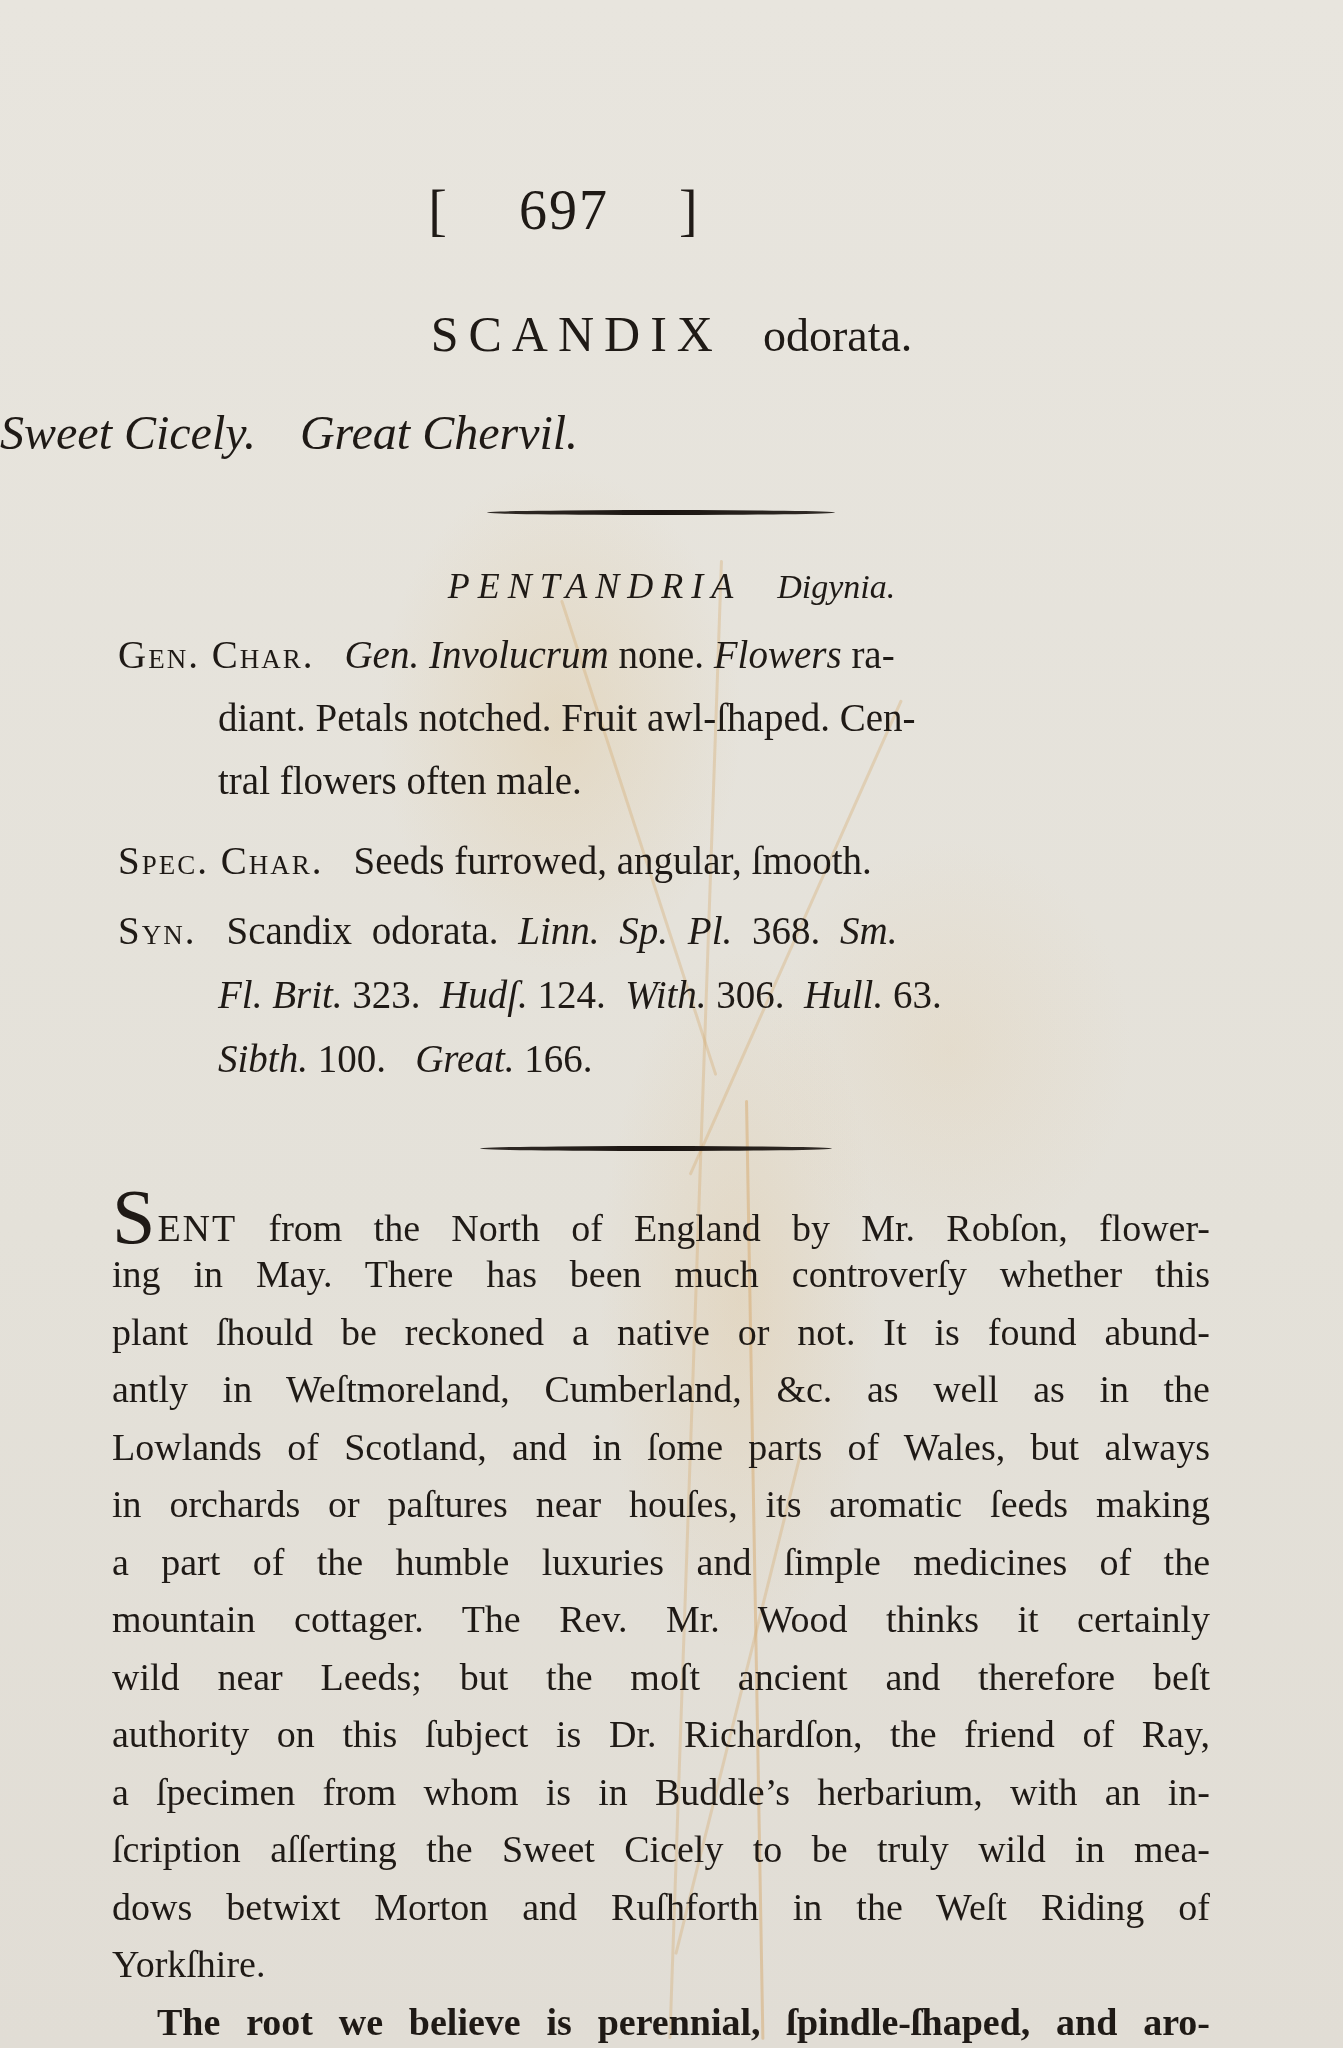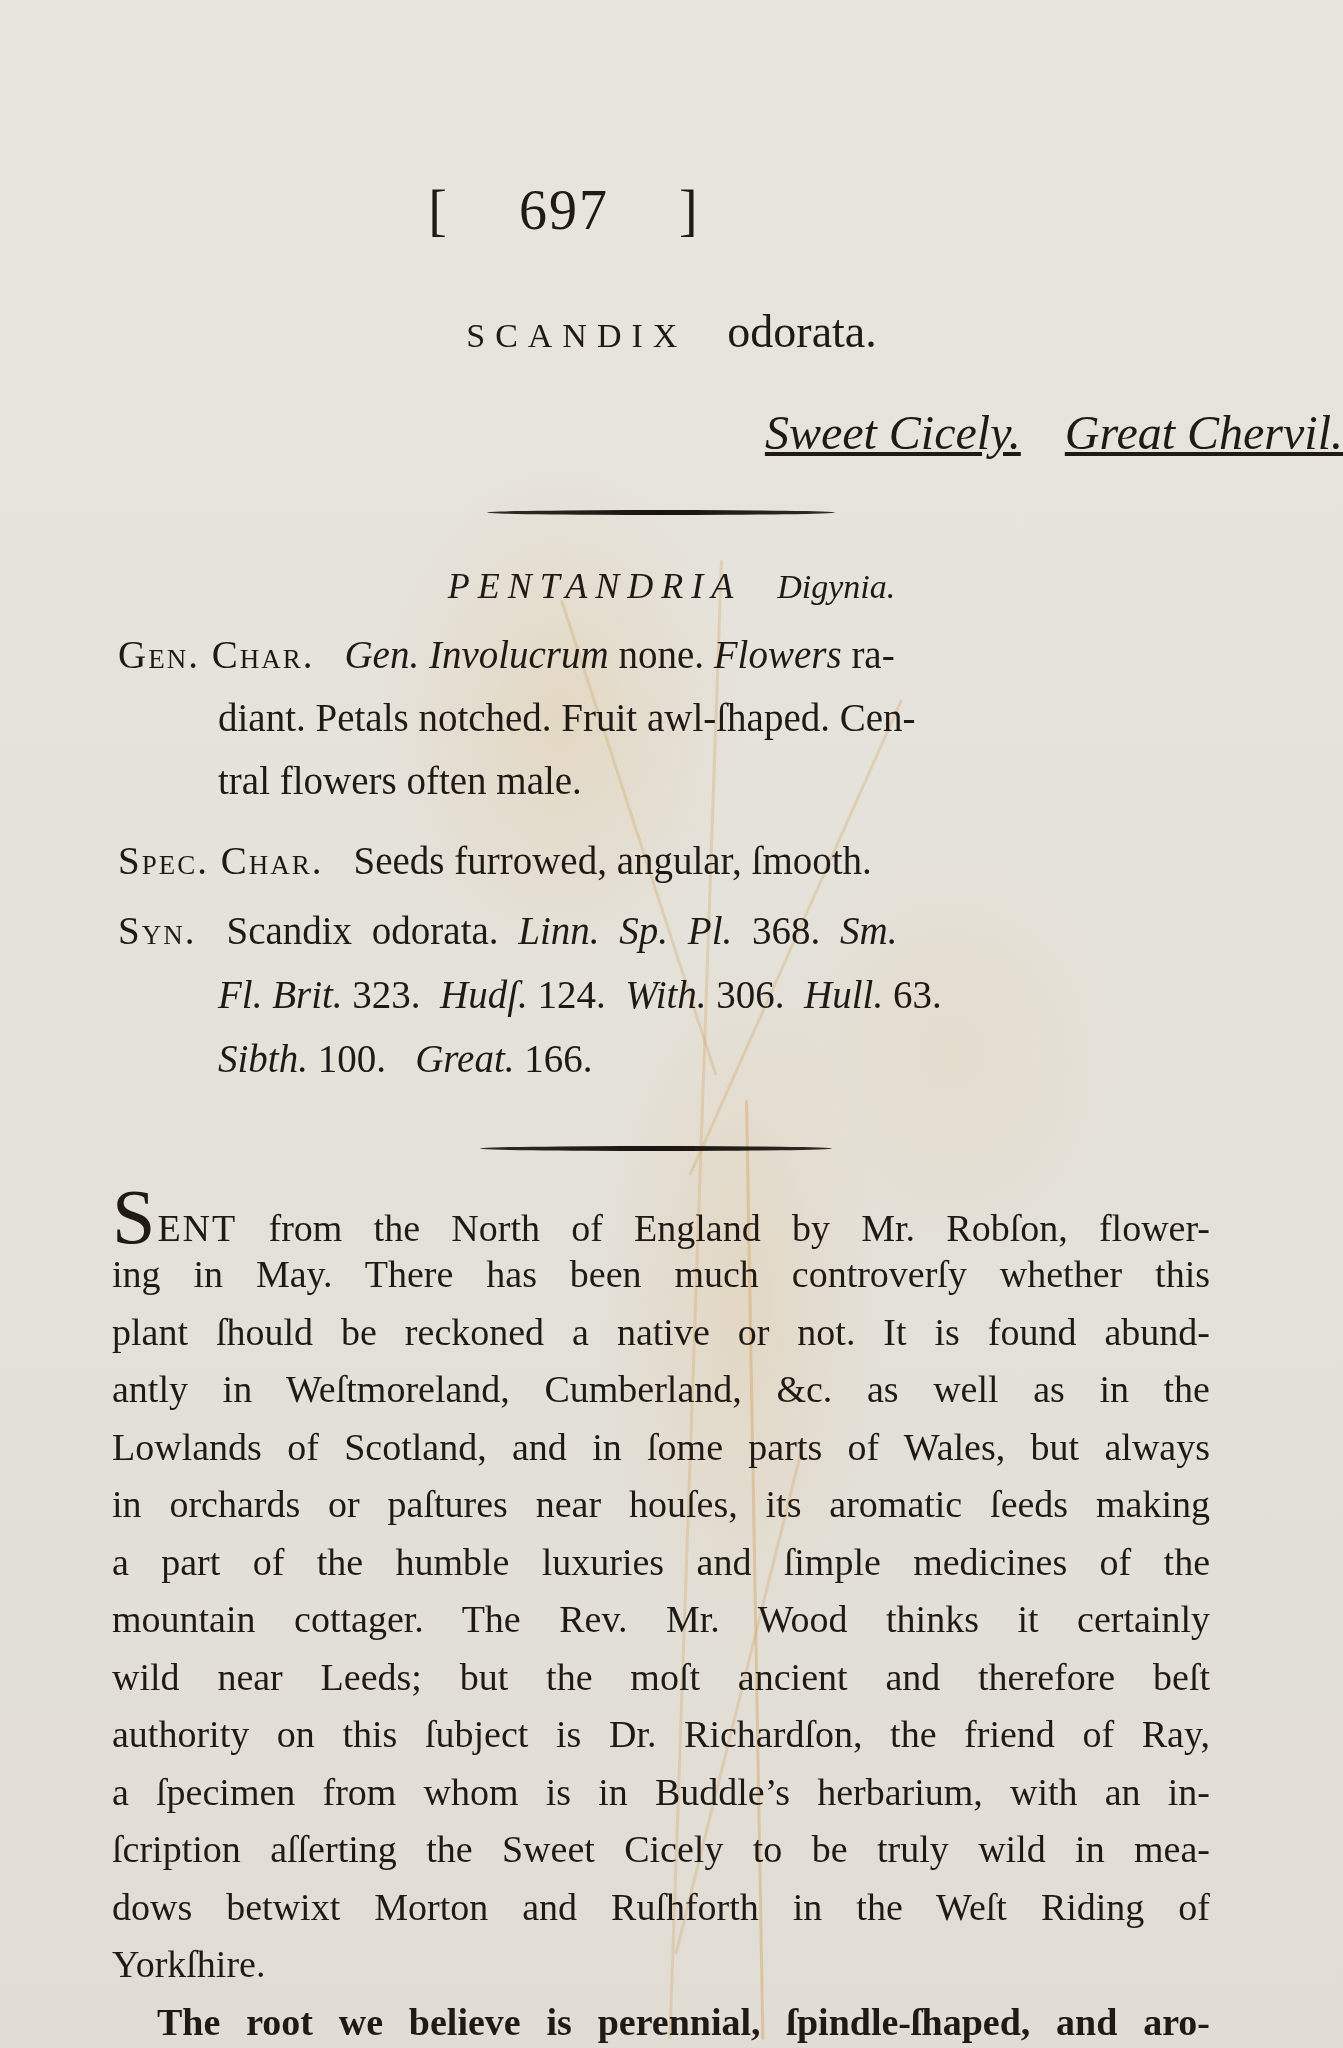--- a/index.html
+++ b/index.html
@@ -42,33 +42,32 @@
       letter-spacing: 2px;
     }
     .page-number .br { display: inline-block; }
     .page-number .num { display: inline-block; margin: 0 70px; }
 
     .genus-title {
       left: 0; width: 1343px; top: 305px;
       text-align: center;
     }
     .genus-title .genus {
-      font-size: 34px;
+      font-size: 50px;
       letter-spacing: 10px;
     }
     .genus-title .species {
       font-size: 46px;
       margin-left: 40px;
     }
     .common-names {
       left: 0; width: 1343px; top: 405px;
-      text-align: right;
+      text-align: left;
       font-style: italic;
       font-size: 48px;
-      text-decoration: underline;
     }
     .common-names .name2 { margin-left: 44px; }
 
     .rule {
       position: absolute;
       height: 5px;
       background: linear-gradient(90deg, rgba(30,24,20,0.9), #1a1410 50%, rgba(30,24,20,0.9));
       border-radius: 50%;
     }
 

